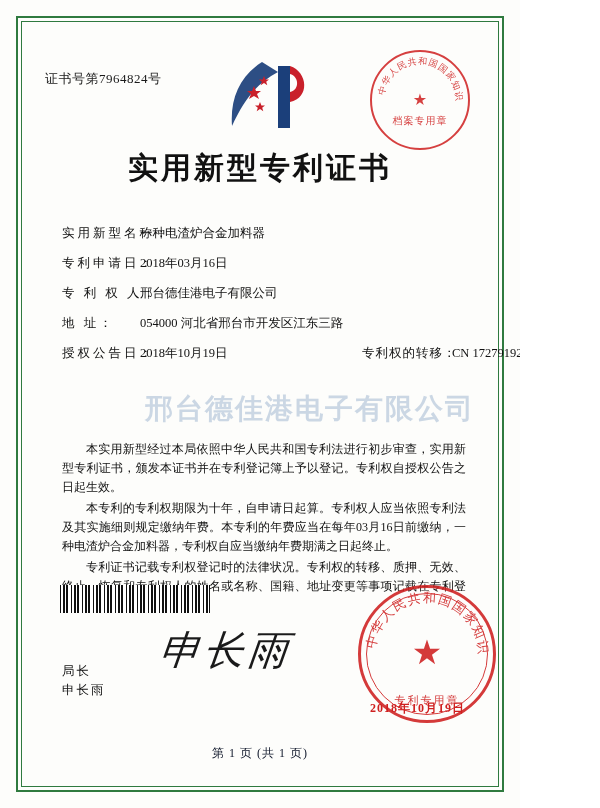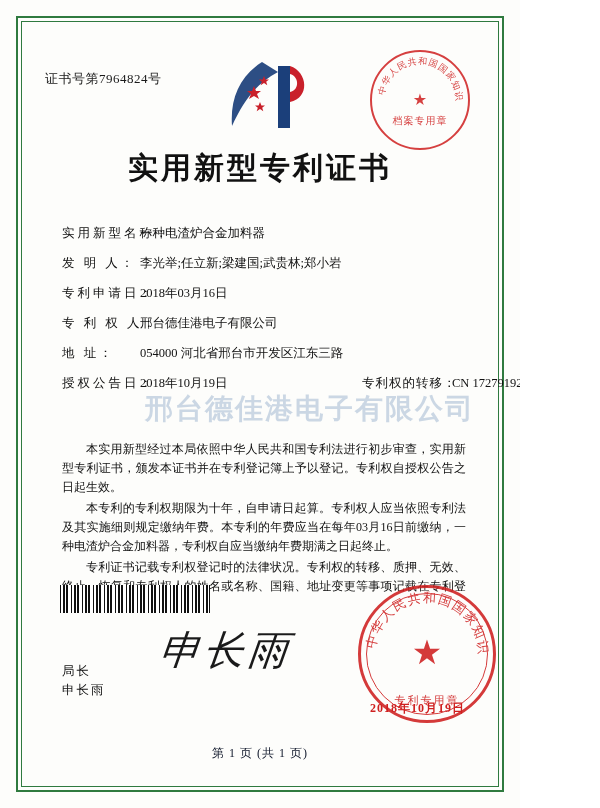--- a/index.html
+++ b/index.html
@@ -328,23 +328,20 @@
       <div class="center-text">档案专用章</div>
     </div>
 
     <div class="title">实用新型专利证书</div>
 
     <div class="fields">
       <div class="field-row">
         <span class="field-label">实用新型名称：</span><span class="field-value">一种电渣炉合金加料器</span>
       </div>
       <div class="field-row">
-        <span class="field-label">发 明 人：</span><span class="field-value">李光举;任立新;梁建国;武贵林;郑小岩</span>
-      </div>
-      <div class="field-row">
         <span class="field-label">专利申请日：</span><span class="field-value">2018年03月16日</span>
       </div>
       <div class="field-row">
         <span class="field-label">专 利 权 人：</span><span class="field-value">邢台德佳港电子有限公司</span>
       </div>
       <div class="field-row">
         <span class="field-label">地 址：</span><span class="field-value">054000 河北省邢台市开发区江东三路</span>
       </div>
       <div class="field-row">
         <span class="field-label">授权公告日：</span><span class="field-value">2018年10月19日</span>

